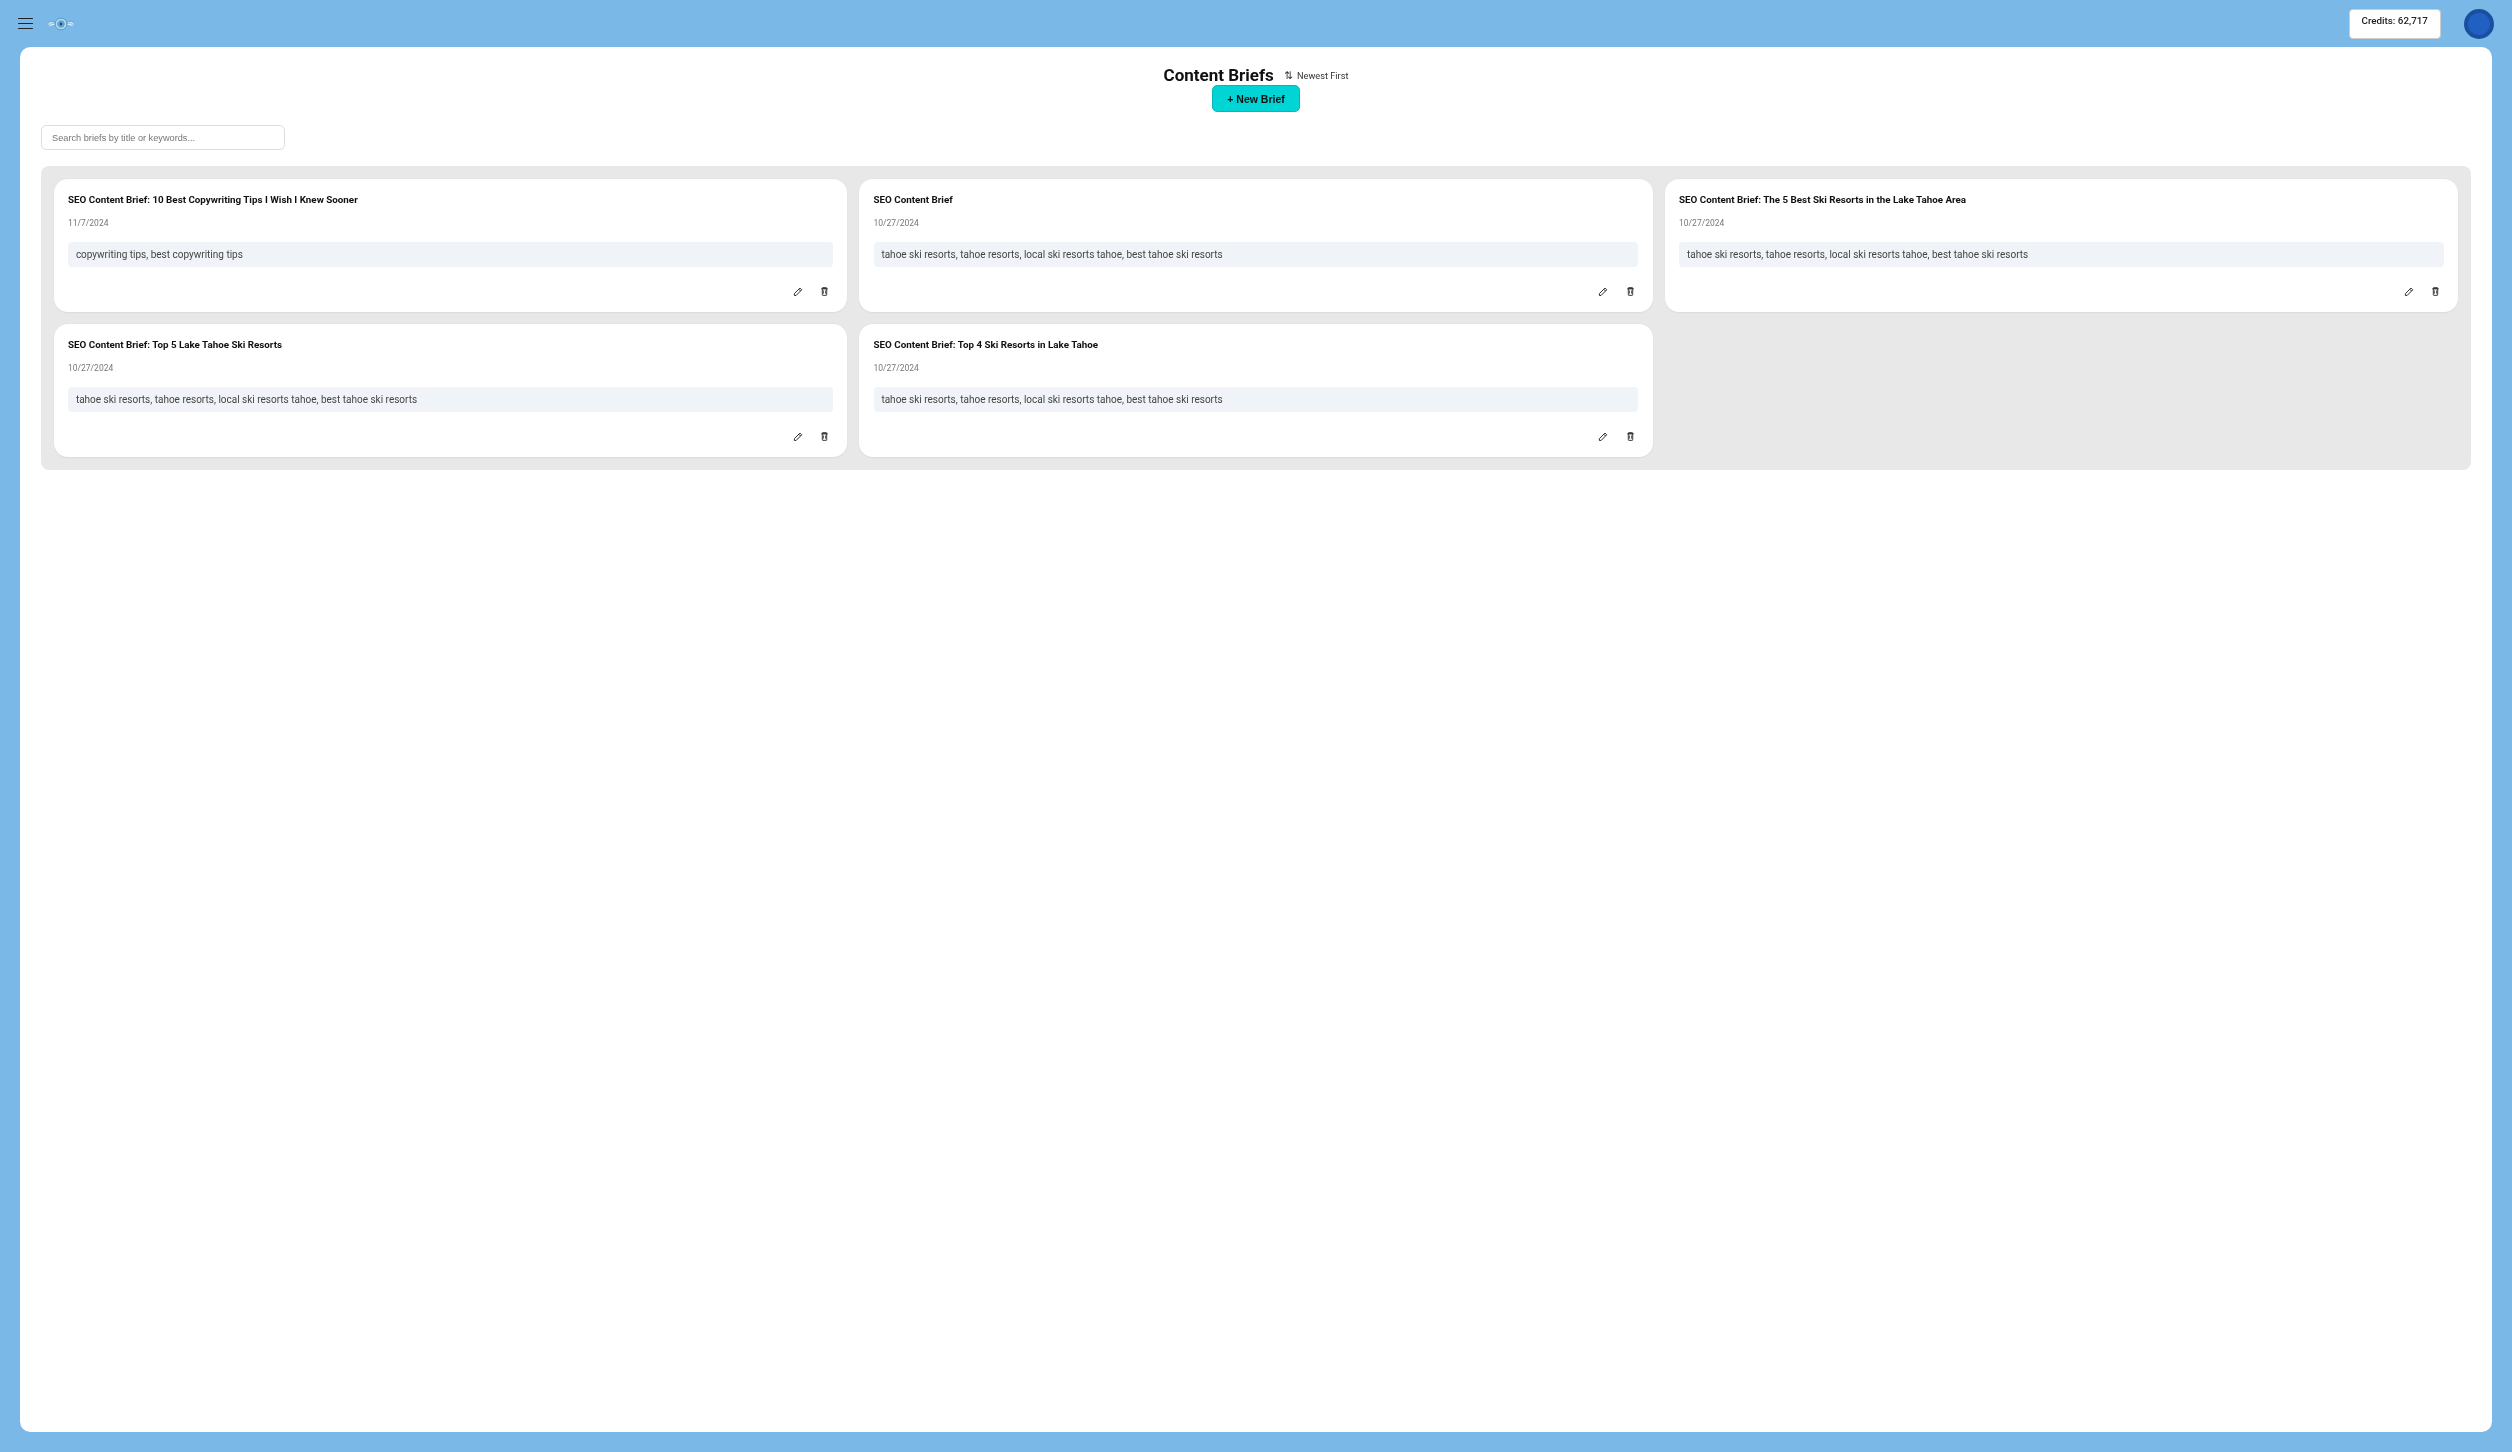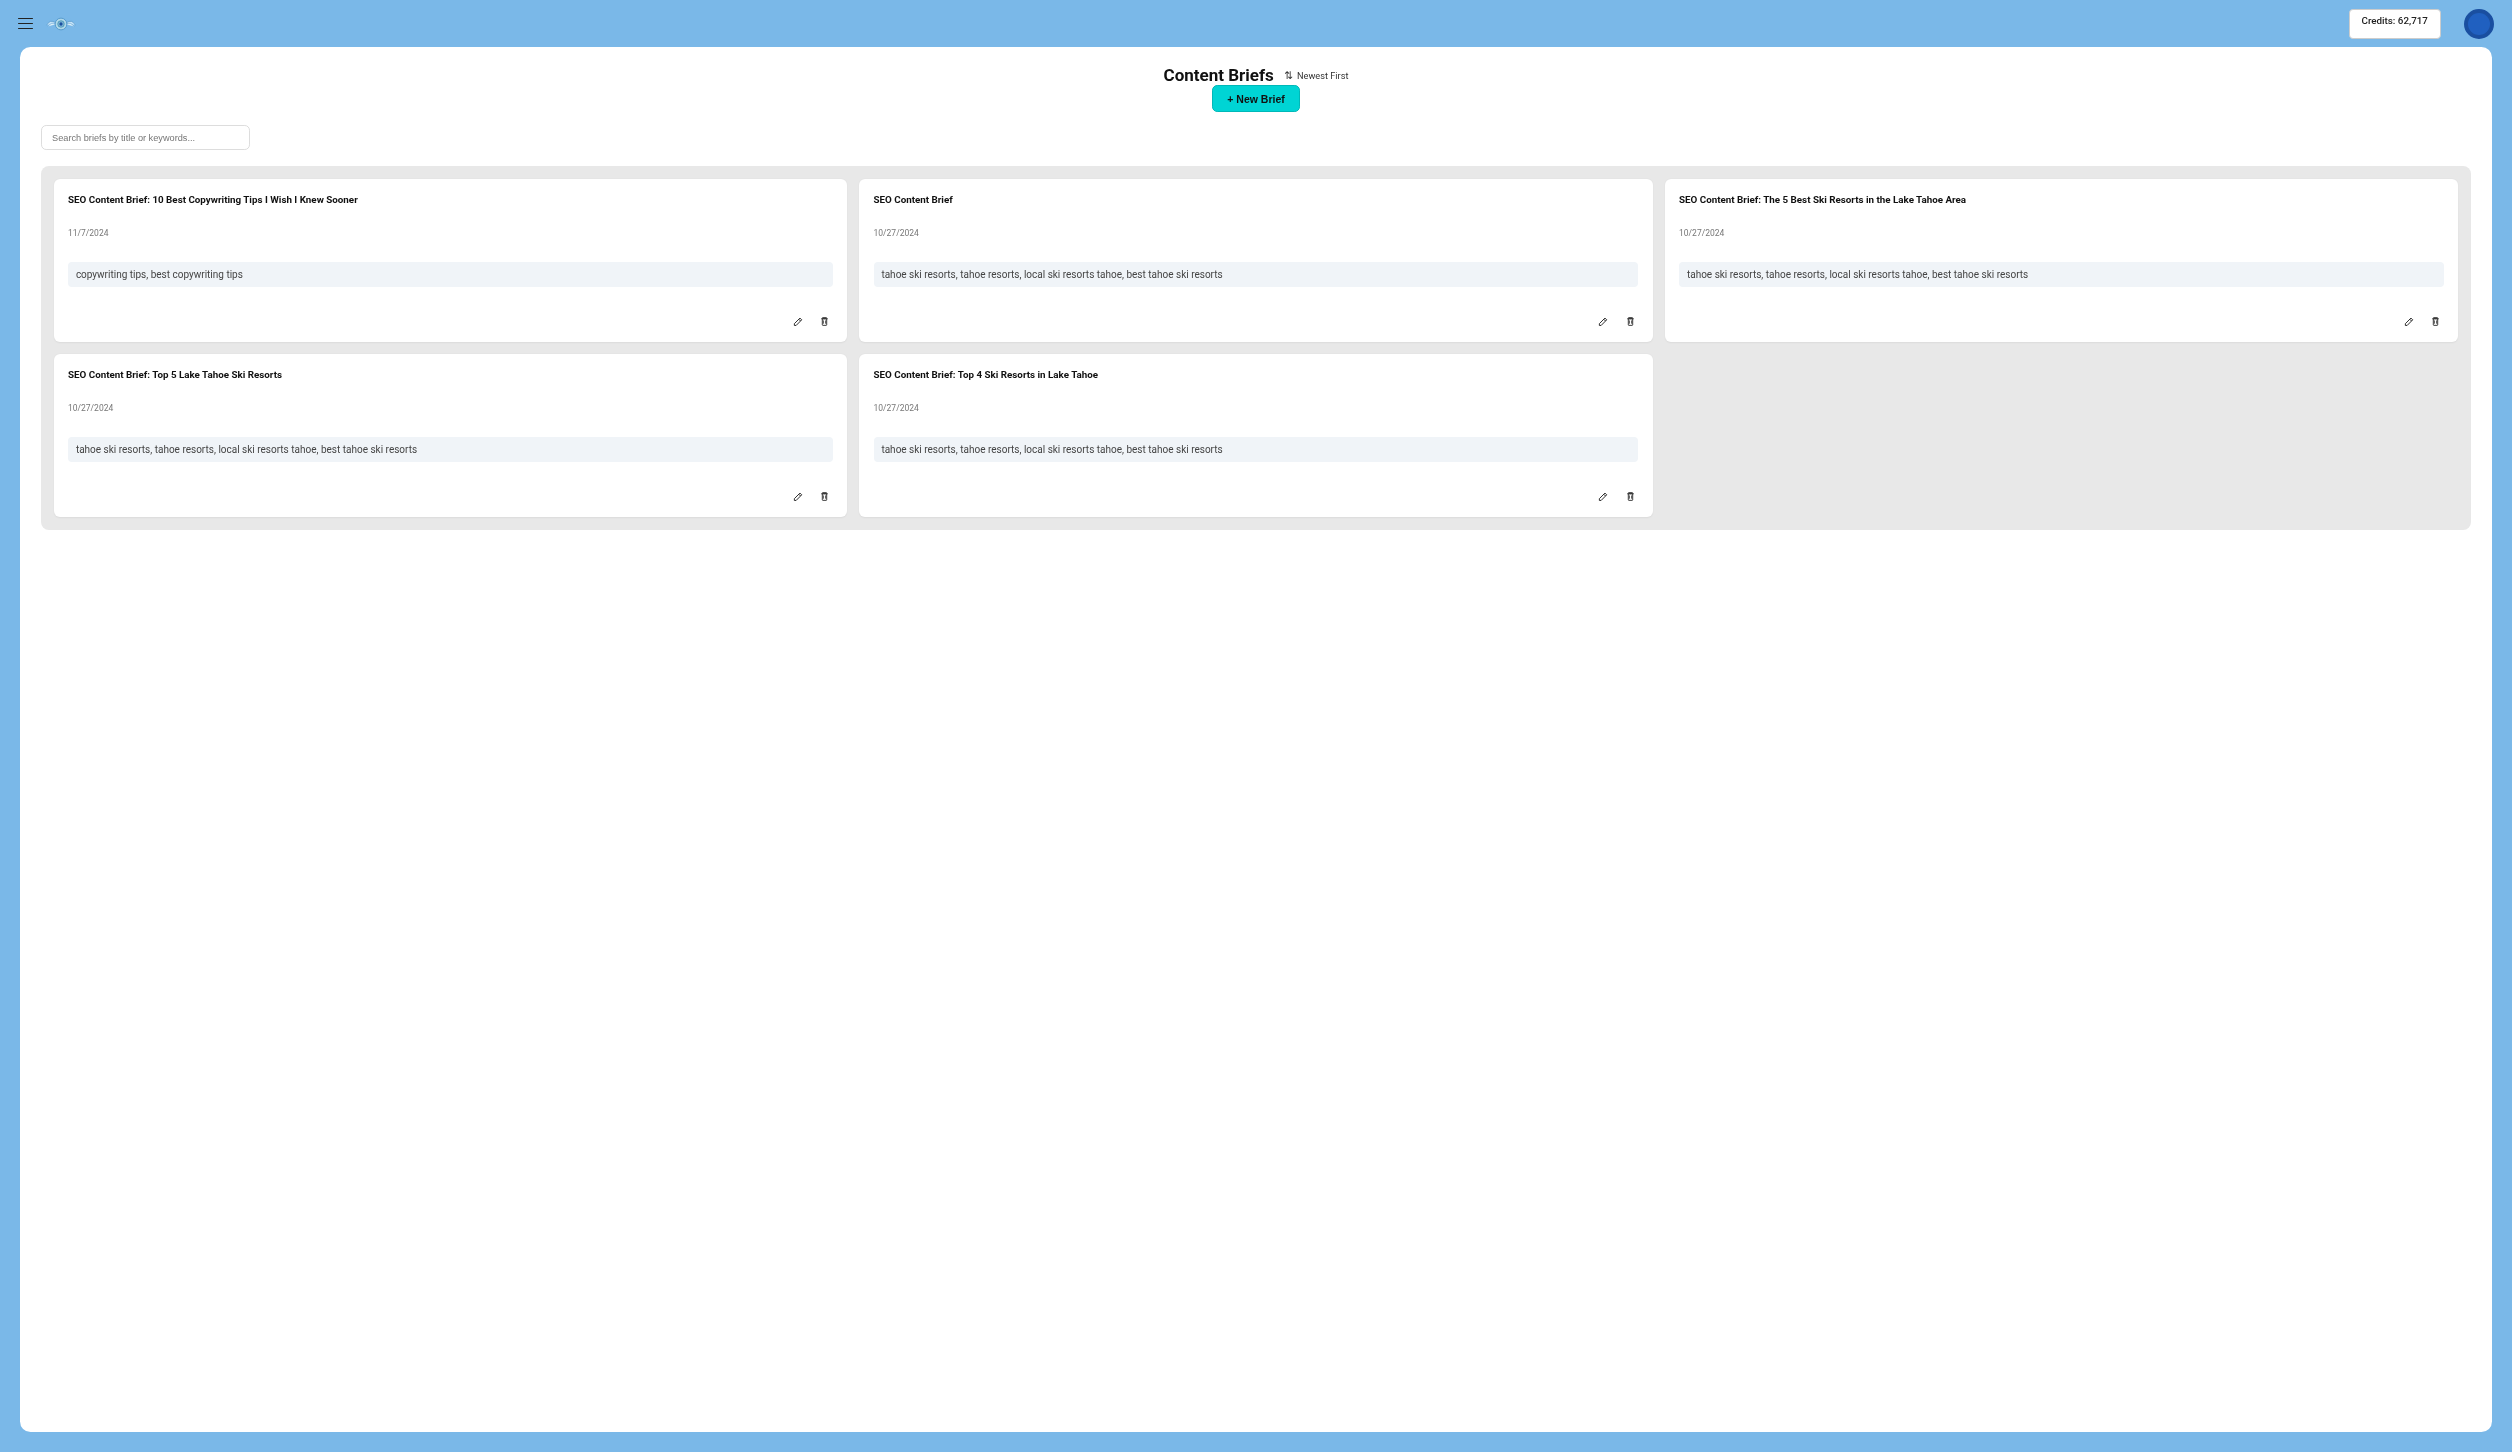--- a/index.html
+++ b/index.html
@@ -129,21 +129,21 @@
       align-items: center;
       gap: 5.2px;
       white-space: nowrap;
     }
 
     
     .search-wrap {
       margin-bottom: 15.7px;
     }
     .search-input {
-      width: 209px;
+      width: 244px;
       padding: 6.5px 10.5px;
       border: 1px solid #ddd;
       border-radius: 5.2px;
       font-size: 9.2px;
       color: #555;
       background: #fff;
       outline: none;
     }
 
     
@@ -151,25 +151,25 @@
       background: #e8e8e8;
       border-radius: 7.9px;
       padding: 13px;
       display: grid;
       grid-template-columns: repeat(3, 1fr);
       gap: 11.8px;
     }
 
     .brief-card {
       background: #fff;
-      border-radius: 6px;
+      border-radius: 14px;
       padding: 14.4px 14.4px 11.8px 14.4px;
       display: flex;
       flex-direction: column;
-      gap: 21px;
+      gap: 11px;
       box-shadow: 0 0.7px 2px rgba(0,0,0,0.06);
       min-height: 118px;
     }
     .card-title {
       font-size: 9.8px;
       font-weight: 700;
       color: #111;
       line-height: 1.4;
     }
     .card-date {

